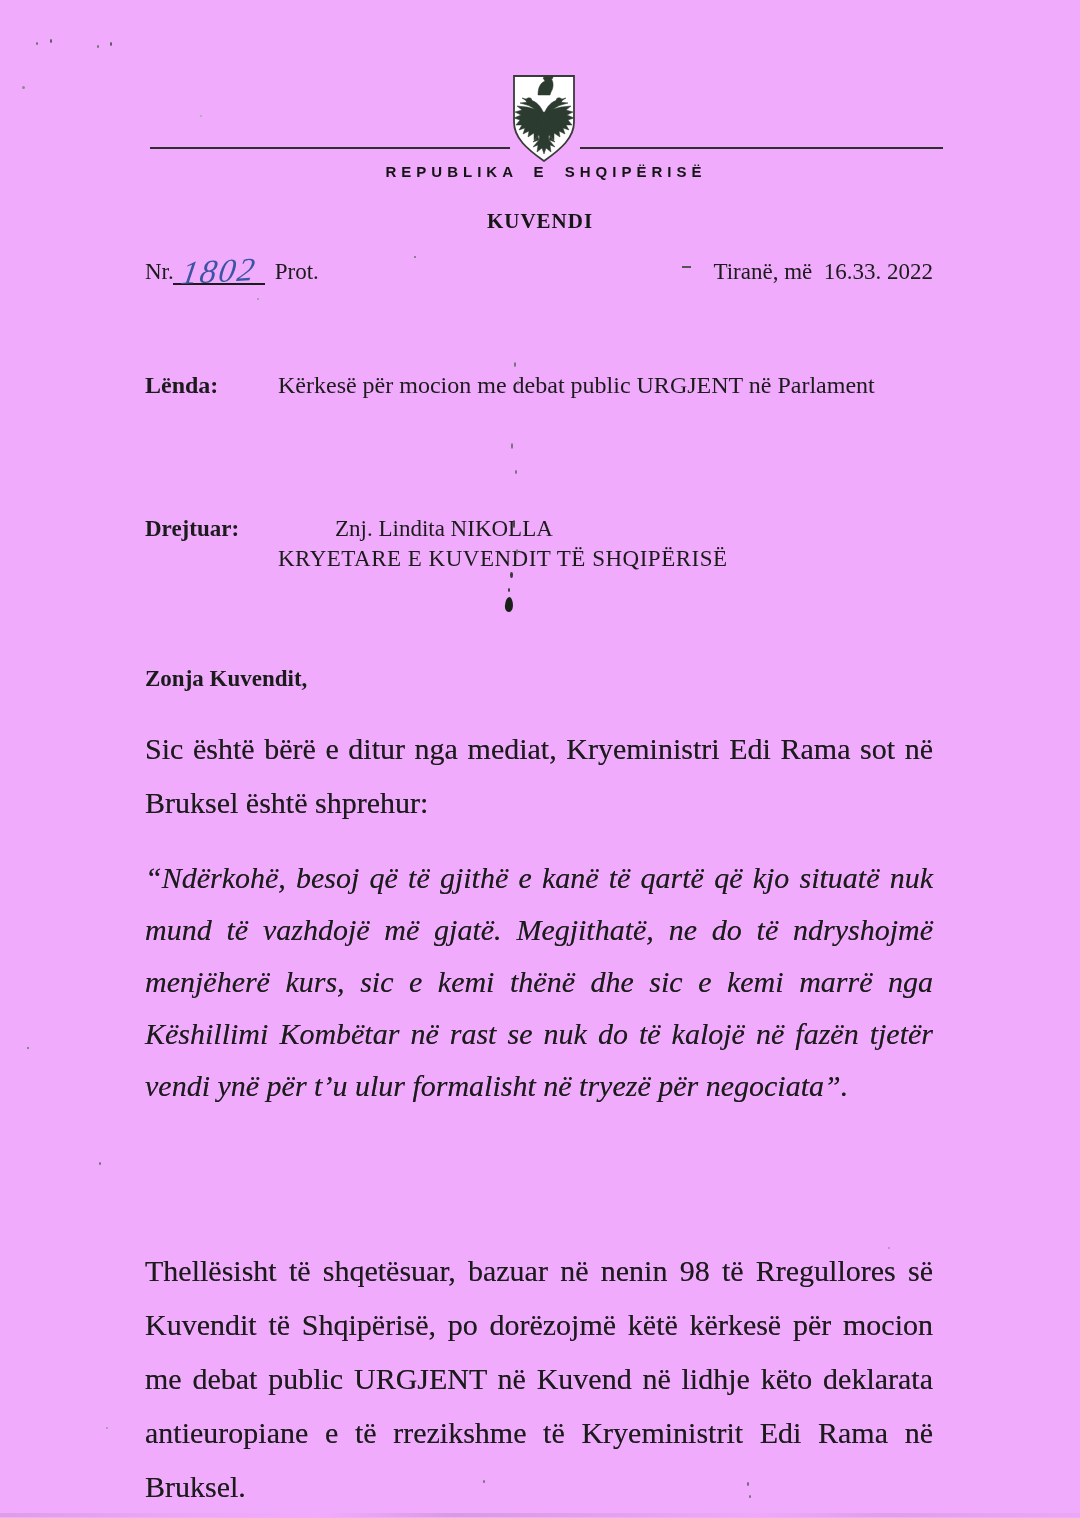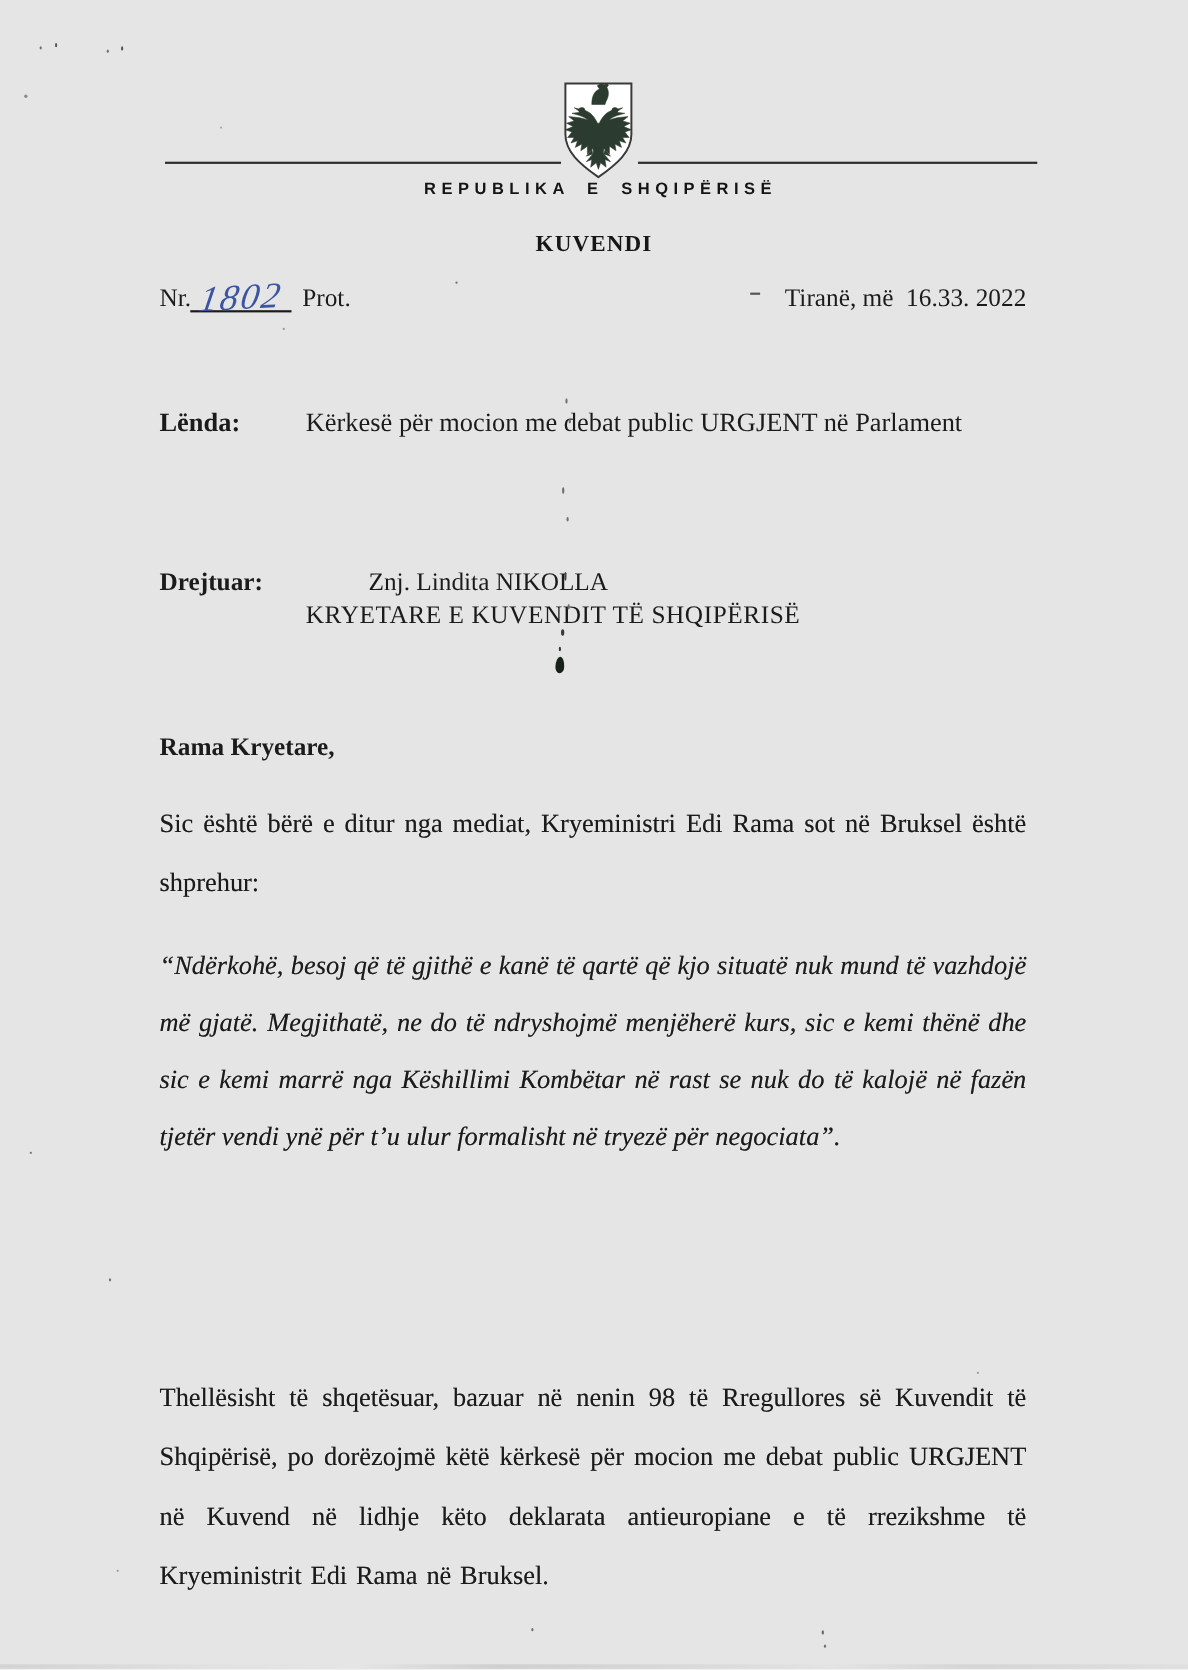--- a/index.html
+++ b/index.html
@@ -1,19 +1,19 @@
 <!DOCTYPE html>
 <html><head>
 <meta charset="utf-8">
 <style>
   html,body{margin:0;padding:0;background:#ffffff;}
   .page{
     position:relative;
     width:1080px;height:1518px;
-    background:#e5e5e5;
+    background:#f0abfc;
     font-family:"Liberation Serif","DejaVu Serif",serif;
     color:#1b1b1b;
     overflow:hidden;
   }
   
   .rule{position:absolute;top:147px;height:2px;background:#2e2e2e;}
   .rule-left{left:150px;width:360px;}
   .rule-right{left:580px;width:363px;}
   .emblem{position:absolute;left:509px;top:74px;width:70px;height:90px;}
   .republic{
@@ -47,21 +47,21 @@
   .place-date{white-space:pre;font-size:23px;}
   .subject{position:absolute;top:372px;left:145px;width:788px;display:flex;font-size:24px;}
   .lbl{font-weight:bold;flex:none;}
   .lbl-subject{width:133px;}
   .lbl-addr{width:190px;}
   .addressee1{position:absolute;top:492px;left:145px;width:788px;display:flex;font-size:23px;margin-top:24px;}
   .addressee2{position:absolute;top:546px;left:278px;font-size:23px;letter-spacing:.5px;text-align:center;}
   .salutation{position:absolute;top:666px;left:145px;font-weight:bold;font-size:23px;}
   .para{
     position:absolute;left:145px;width:788px;
-    font-size:24px;line-height:54px;
+    font-size:30px;line-height:54px;
     text-align:justify;text-align-last:left;
     text-shadow:0 0 .4px rgba(0,0,0,.5);
   }
   .p1{top:722px;}
   .quote{top:852px;font-style:italic;line-height:52px;}
   .p3{top:1078px;word-spacing:3px;}
   .p4{top:1244px;word-spacing:2px;}
   
   .sp{position:absolute;background:#6f6f6f;border-radius:50%;}
   .dash{position:absolute;background:#555;}
@@ -125,21 +125,21 @@
     <span class="lbl lbl-subject">Lënda:</span>
     <span>Kërkesë për mocion me debat public URGJENT në Parlament</span>
   </div>
 
   <div class="addressee1">
     <span class="lbl lbl-addr">Drejtuar:</span>
     <span>Znj. Lindita NIKOLLA</span>
   </div>
   <div class="addressee2">KRYETARE E KUVENDIT TË SHQIPËRISË</div>
 
-  <div class="salutation">Rama Kryetare,</div>
+  <div class="salutation">Zonja Kuvendit,</div>
   <div class="para p1">Sic është bërë e ditur nga mediat, Kryeministri Edi Rama sot në Bruksel është shprehur:</div>
   <div class="para quote">“Ndërkohë, besoj që të gjithë e kanë të qartë që kjo situatë nuk mund të vazhdojë më gjatë. Megjithatë, ne do të ndryshojmë menjëherë kurs, sic e kemi thënë dhe sic e kemi marrë nga Këshillimi Kombëtar në rast se nuk do të kalojë në fazën tjetër vendi ynë për t’u ulur formalisht në tryezë për negociata”.</div>
   <div class="para p4">Thellësisht të shqetësuar, bazuar në nenin 98 të Rregullores së Kuvendit të Shqipërisë, po dorëzojmë këtë kërkesë për mocion me debat public URGJENT në Kuvend në lidhje këto deklarata antieuropiane e të rrezikshme të Kryeministrit Edi Rama në Bruksel.</div>
 
   <div class="sp" style="left:36px;top:42px;width:2px;height:3px;"></div>
   <div class="sp" style="left:50px;top:39px;width:2px;height:4px;background:#555;"></div>
   <div class="sp" style="left:97px;top:45px;width:2px;height:3px;"></div>
   <div class="sp" style="left:110px;top:42px;width:2px;height:4px;background:#555;"></div>
   <div class="sp" style="left:22px;top:86px;width:3px;height:3px;background:#8a8a8a;"></div>
   <div class="sp" style="left:200px;top:115px;width:2px;height:2px;background:#a9a9a9;"></div>

